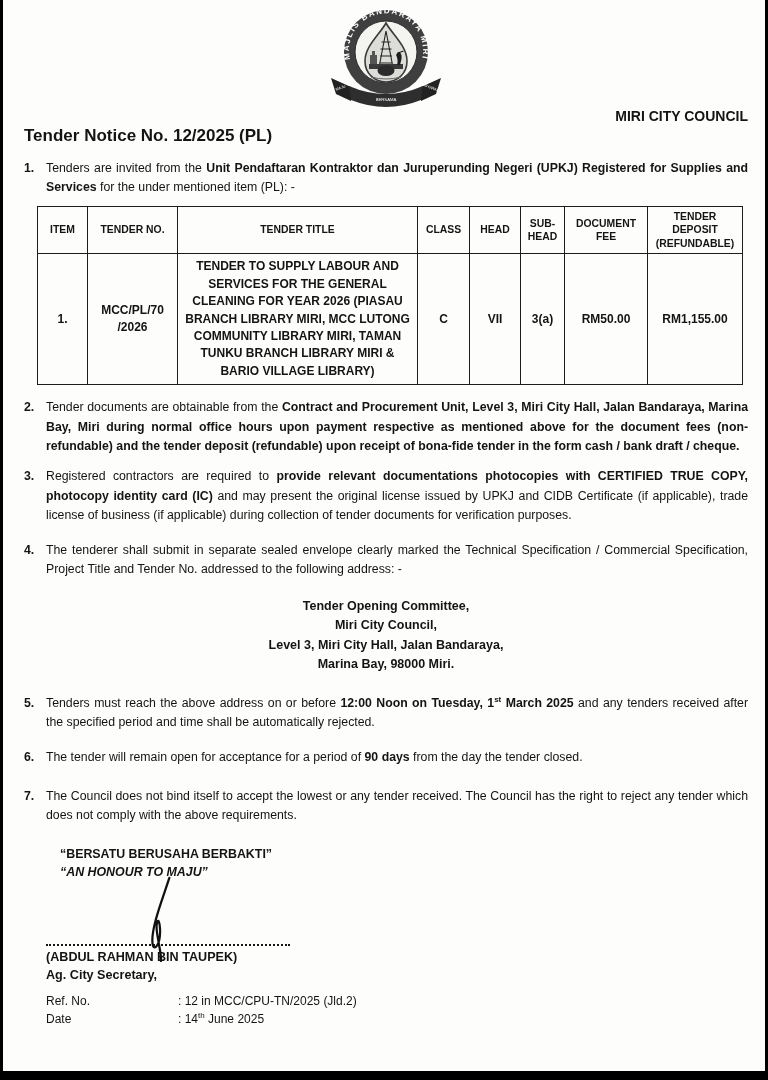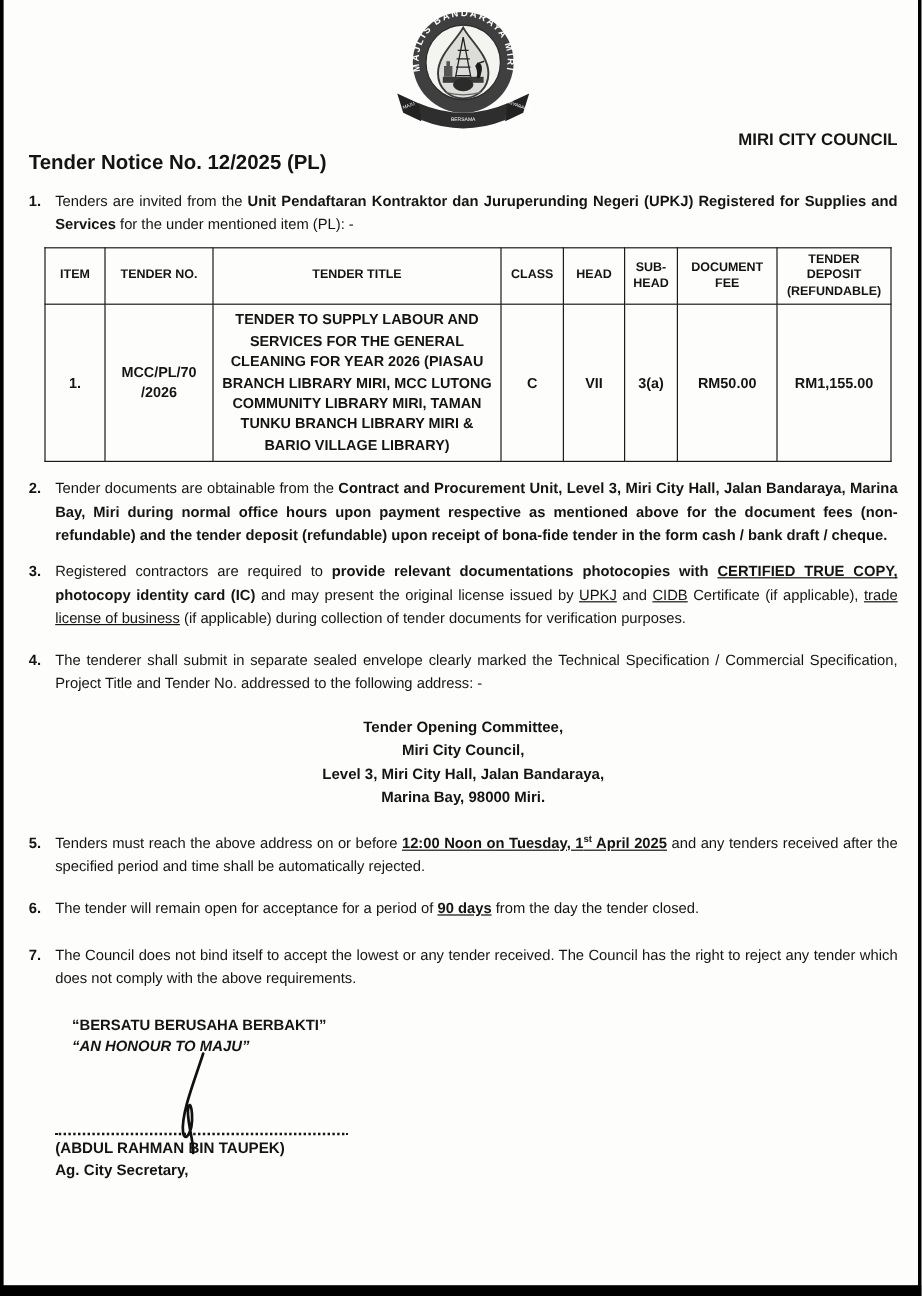--- a/index.html
+++ b/index.html
@@ -13,21 +13,21 @@
   .edge-right{right:0;top:0;width:3px;height:100%;}
   .edge-bottom{left:0;bottom:0;width:100%;height:9px;}
   .content{position:absolute;left:24px;right:20px;top:4px;}
   .crest{display:block;margin:4px auto 0;width:150px;height:100px;}
   .org-title{margin-top:0;text-align:right;font-size:14px;font-weight:bold;line-height:1.2;}
   .notice-no{text-align:left;font-size:17px;font-weight:bold;line-height:1.25;}
   .para{display:flex;font-size:12.3px;line-height:1.58;}
   .para .num{flex:none;width:22px;font-weight:bold;}
   .para .body{flex:1;text-align:justify;}
   .b{font-weight:bold;}
-  .u{text-decoration:underline;}
+  .u{}
   .i{font-style:italic;}
   sup{font-size:8px;vertical-align:super;line-height:0;}
   .mt13{margin-top:13px;} .mt11{margin-top:11px;} .mt15{margin-top:15px;}
   .mt16{margin-top:16px;} .mt19{margin-top:19px;}
   table.tender{border-collapse:collapse;table-layout:fixed;width:705px;margin:8px 0 0 13px;}
   table.tender th,table.tender td{border:1px solid #1c1c1c;overflow:hidden;}
   table.tender th{font-size:10.4px;font-weight:bold;text-align:center;vertical-align:middle;
     padding:3px 2px;line-height:1.3;height:38px;}
   table.tender td{font-weight:bold;font-size:12px;text-align:center;vertical-align:middle;
     padding:4px 5px;line-height:1.45;}
@@ -143,21 +143,21 @@
 
     <div class="address">
       <div>Tender Opening Committee,</div>
       <div>Miri City Council,</div>
       <div>Level 3, Miri City Hall, Jalan Bandaraya,</div>
       <div>Marina Bay, 98000 Miri.</div>
     </div>
 
     <div class="para mt19">
       <span class="num">5.</span>
-      <div class="body"><span>Tenders must reach the above address on or before </span><span class="b u"><span>12:00 Noon on Tuesday, 1</span><sup>st</sup><span> April 2025</span></span><span> and any tenders received after the specified period and time shall be automatically rejected.</span></div>
+      <div class="body"><span>Tenders must reach the above address on or before </span><span class="b u"><span>12:00 Noon on Tuesday, 1</span><sup>st</sup><span> March 2025</span></span><span> and any tenders received after the specified period and time shall be automatically rejected.</span></div>
     </div>
 
     <div class="para mt16">
       <span class="num">6.</span>
       <div class="body"><span>The tender will remain open for acceptance for a period of </span><span class="b u">90 days</span><span> from the day the tender closed.</span></div>
     </div>
 
     <div class="para mt19">
       <span class="num">7.</span>
       <div class="body"><span>The Council does not bind itself to accept the lowest or any tender received. The Council has the right to reject any tender which does not comply with the above requirements.</span></div>
@@ -173,14 +173,24 @@
         <svg class="sig-svg" viewBox="0 0 60 92">
           <path d="M 40,2 C 33,24 20,56 22,72 C 23,82 31,74 30,56 C 29,42 25,48 27,62 C 29,76 32,86 31,91" stroke="#111111" stroke-width="2.4" fill="none" stroke-linecap="round"></path>
         </svg>
       </div>
       <div class="sig-name">
         <div>(ABDUL RAHMAN BIN TAUPEK)</div>
         <div>Ag. City Secretary,</div>
       </div>
     </div>
 
+    <div class="footer">
+      <div class="frow">
+        <span class="flabel">Ref. No.</span>
+        <span>: 12 in MCC/CPU-TN/2025 (Jld.2)</span>
+      </div>
+      <div class="frow">
+        <span class="flabel">Date</span>
+        <span><span>: 14</span><sup>th</sup><span> June 2025</span></span>
+      </div>
+    </div>
   </div>
 </div>
 
 </body></html>

